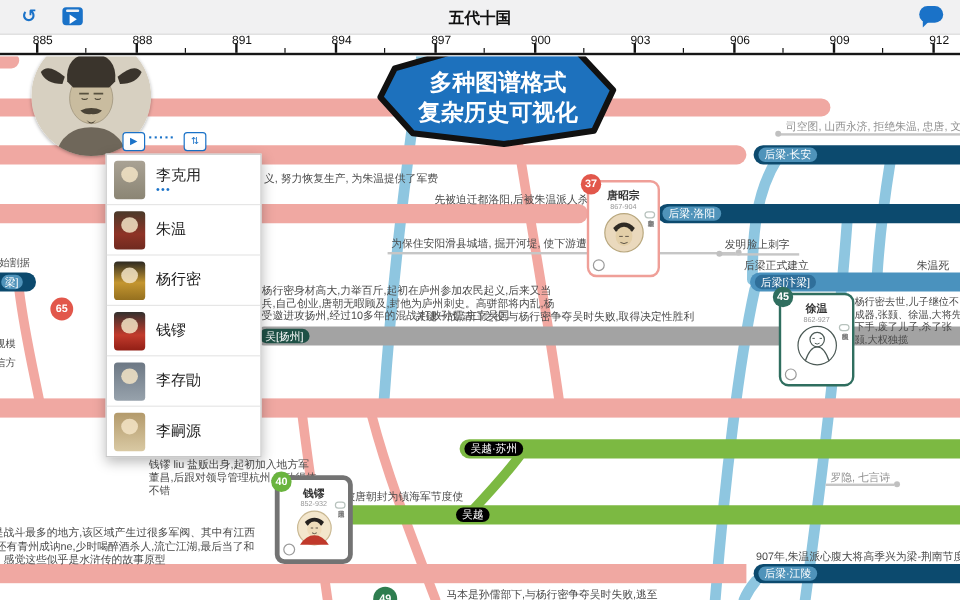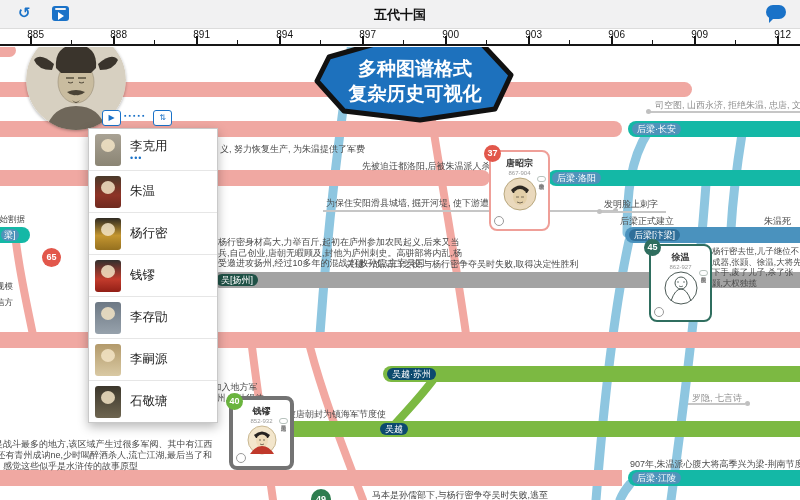--- a/index.html
+++ b/index.html
@@ -18,28 +18,28 @@
   .axis{position:absolute;left:0;top:28px;width:800px;height:19px;background:#fff;z-index:20}
   .axis-line{position:absolute;left:0;top:16px;width:800px;height:2px;background:#161616}
   .tick{position:absolute;top:8px;width:2px;height:8px;background:#161616}
   .tick.minor{top:12px;height:4px;width:1px}
   .yr{position:absolute;top:1px;width:28px;margin-left:-14px;text-align:right;font-size:10px;font-weight:normal;color:#111}
   
   .streams{position:absolute;left:0;top:0;z-index:1}
   
   .band{position:absolute;height:16px;z-index:2}
   .pink{background:#f0a8a2}
-  .blue{background:#14b8a6}
+  .blue{background:#0c4a6e}
   .deepblue{background:#4a92be}
   .teal{background:#a3a3a3}
   .green{background:#7cb942}
   .rr{border-top-right-radius:8px;border-bottom-right-radius:8px}
   .rl{border-top-left-radius:8px;border-bottom-left-radius:8px}
   .chip{position:absolute;left:4px;top:2px;font-size:9px;line-height:12px;color:#fff;padding:0 5px;border-radius:6px;white-space:nowrap}
-  .chip.cb{background:#4f93ba}.chip.cdb{background:#2f6f9a}.chip.ct{background:#1f5146}.chip.cg{background:#0c4a6e}
+  .chip.cb{background:#4f93ba}.chip.cdb{background:#2f6f9a}.chip.ct{background:#1f5146}.chip.cg{background:#000000}
   
   .ann{position:absolute;font-size:9px;color:#4a4a4a;white-space:nowrap;z-index:4}
   .ann.gray{color:#8f8f8f}
   .para{position:absolute;font-size:9px;color:#4a4a4a;line-height:10.5px;z-index:4}
   .uline{position:absolute;height:2px;background:#c6c6c6;z-index:4}
   .udot{position:absolute;width:5px;height:5px;border-radius:50%;background:#c0c0c0;z-index:4}
   
   .nbadge{position:absolute;width:19px;height:19px;border-radius:50%;color:#fff;font-size:9px;font-weight:bold;text-align:center;line-height:19px;z-index:6;cursor:pointer}
   .bred{background:#e2574b}.bdgreen{background:#2e7d4f}
   
@@ -289,19 +289,15 @@
       <div class="pname">钱镠</div>
     </div>
     <div class="prow">
       <div class="thumb t5"></div>
       <div class="pname">李存勖</div>
     </div>
     <div class="prow">
       <div class="thumb t6"></div>
       <div class="pname">李嗣源</div>
     </div>
-    <div class="prow">
-      <div class="thumb t7"></div>
-      <div class="pname">石敬瑭</div>
-    </div>
   </div>
 
 </div>
 
 </body></html>

